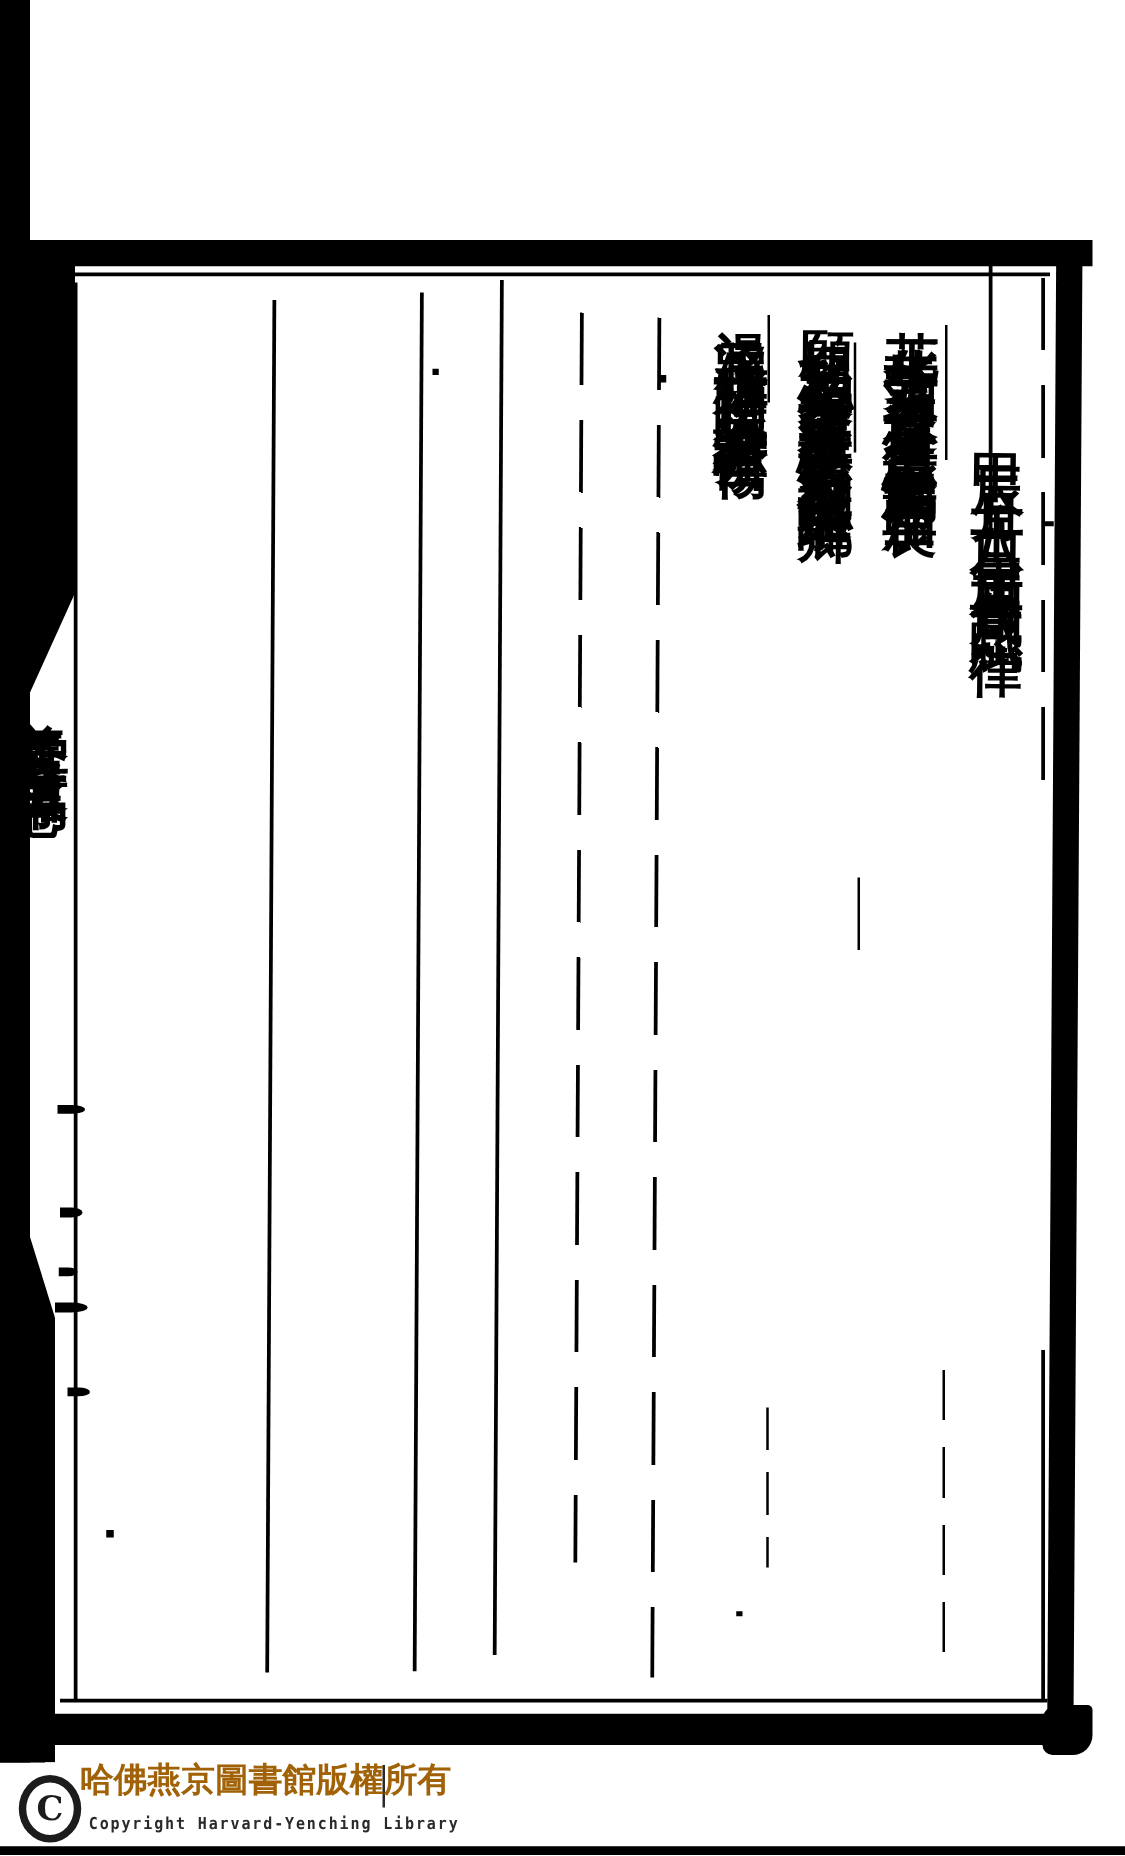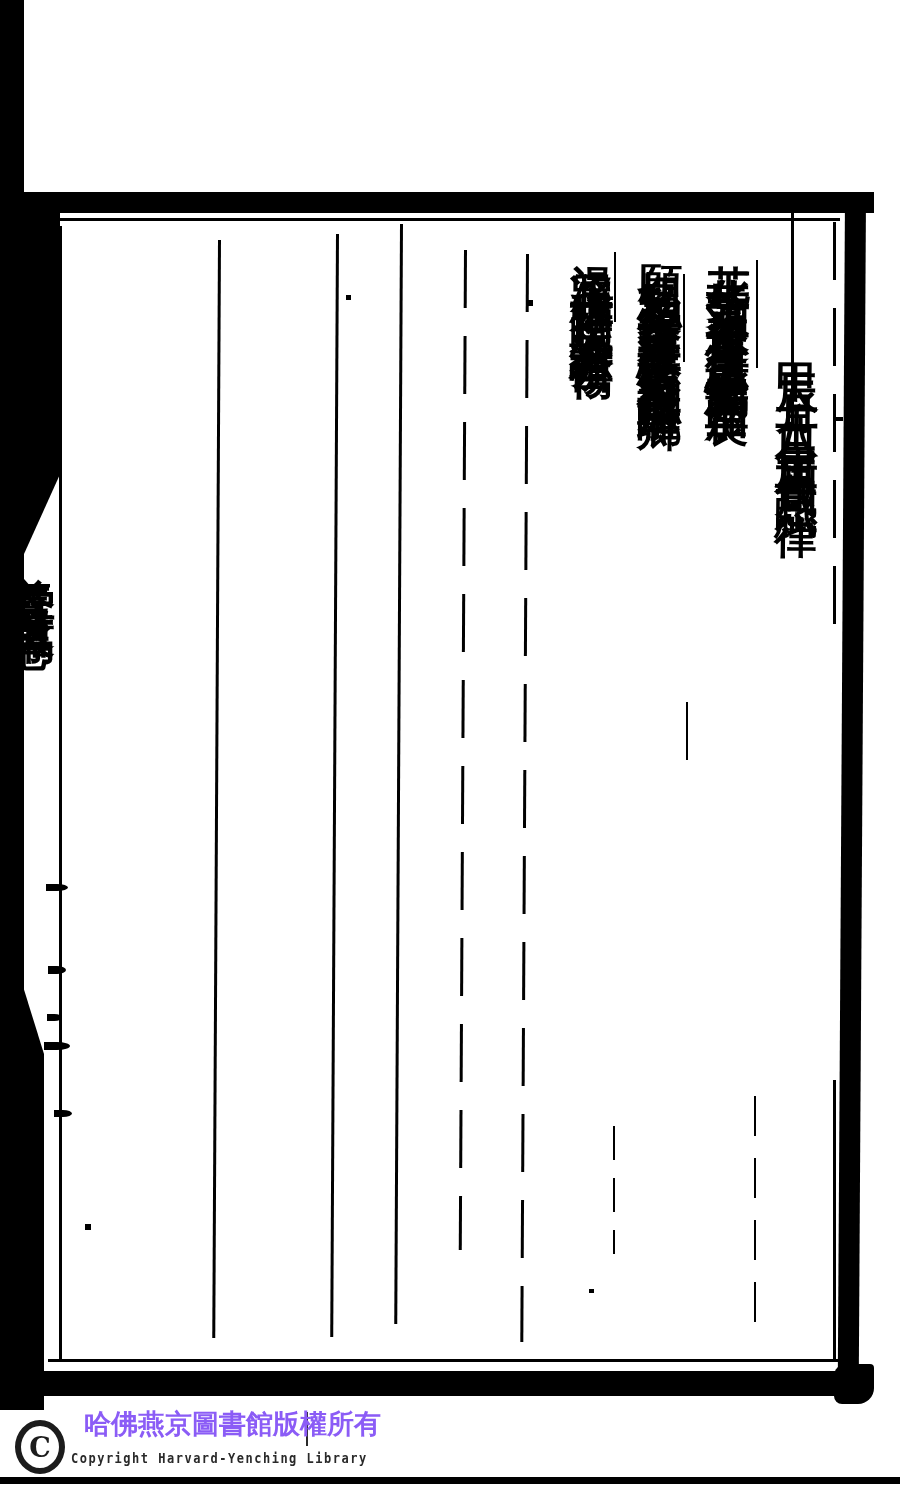--- a/index.html
+++ b/index.html
@@ -65,22 +65,22 @@
   .d6{left:848px;top:735px;width:4px;height:10px;}
   .d7{left:306px;top:1412px;width:2px;height:34px;background:#2a2a2a;}
   
   .stamp-c-circle{
     position:absolute;left:15px;top:1420px;width:38px;height:42px;
     border:6px solid #1c1c1c;border-radius:50%;display:flex;
     align-items:center;justify-content:center;font-size:27px;font-weight:bold;
     color:#1c1c1c;font-family:"DejaVu Serif",serif;z-index:4;
   }
   .stamp-cn{
-    position:absolute;left:84px;top:1406px;font-size:27px;font-weight:bold;
-    letter-spacing:0px;color:#8b5cf6;font-family:"DejaVu Sans",sans-serif;z-index:4;
+    position:absolute;left:64px;top:1406px;font-size:27px;font-weight:bold;
+    letter-spacing:0px;color:#a16207;font-family:"DejaVu Sans",sans-serif;z-index:4;
   }
   .stamp-en{
     position:absolute;left:71px;top:1452px;font-size:12px;font-weight:bold;
     letter-spacing:1.5px;color:#2a2a2a;font-family:"DejaVu Sans Mono",monospace;
     transform:scaleY(1.1);z-index:4;
   }
 </style>
 </head>
 <body>
 

